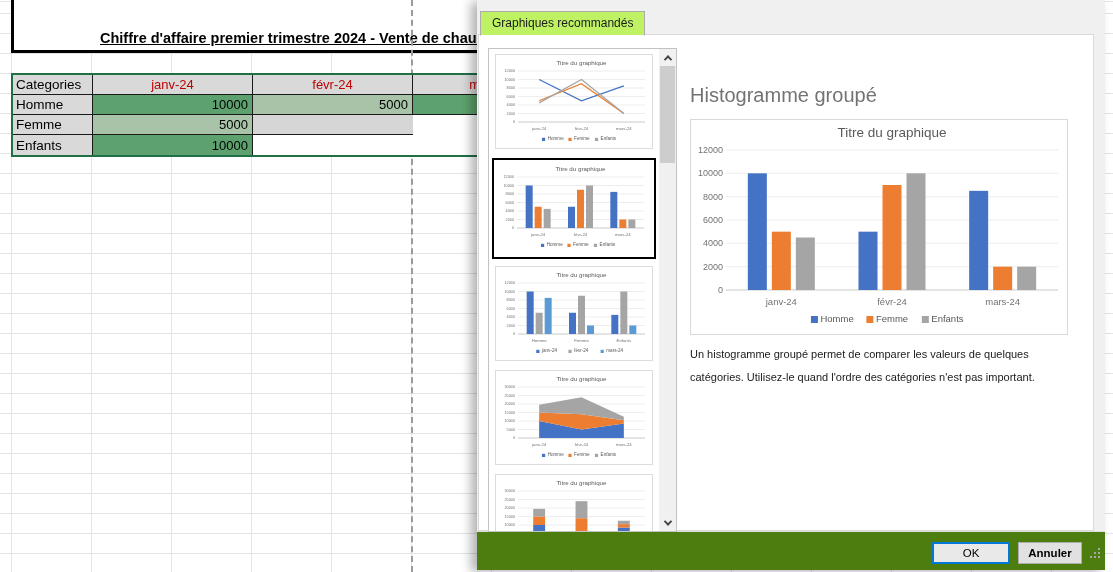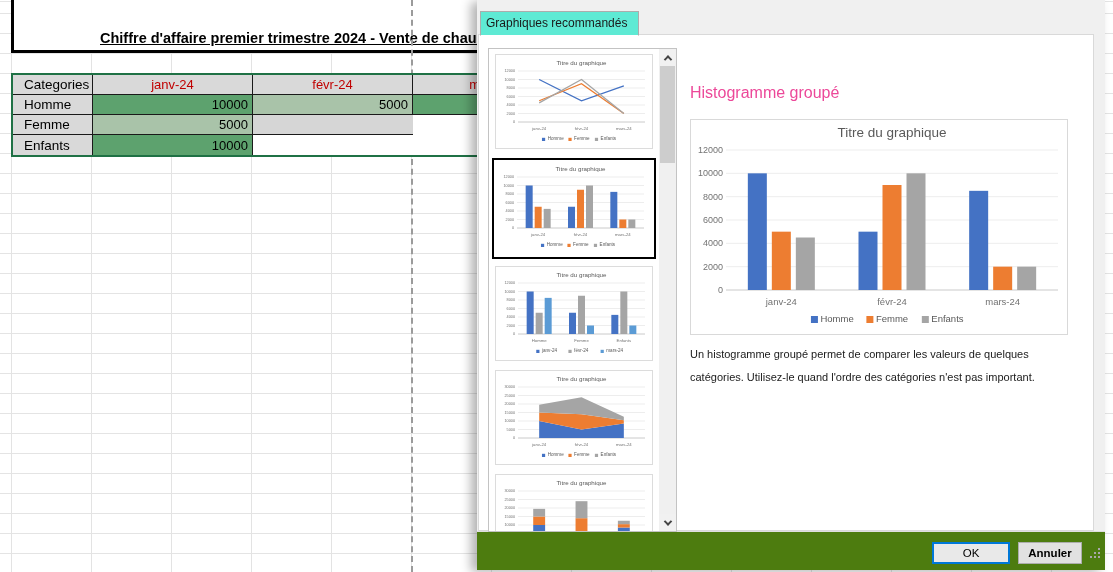--- a/index.html
+++ b/index.html
@@ -20,50 +20,50 @@
   .titlebox span{position:absolute;left:86px;bottom:4px;font-size:14.5px;font-weight:bold;
     text-decoration:underline;color:#000;white-space:nowrap;}
 
   
   .xtable{position:absolute;left:11px;top:73px;z-index:3;border:2.5px solid #1F7145;background:#fff;}
   .trow{display:flex;height:20px;}
   .tcell{border-right:1px solid #1a1a1a;border-bottom:1px solid #1a1a1a;height:20px;
     font-size:13px;color:#000;display:flex;align-items:center;overflow:hidden;white-space:nowrap;}
   .trow:last-child .tcell{border-bottom:none;}
   .tcell:last-child{border-right:none;}
-  .c0{width:80px;background:#D9D9D9;padding-left:11px;font-size:13.5px;}
+  .c0{width:80px;background:#D9D9D9;padding-left:3px;font-size:13.5px;}
   .cv{width:160px;justify-content:flex-end;padding-right:4px;}
   .ch{width:160px;justify-content:center;background:#D9D9D9;color:#C00000;}
 
   
   .dialog{position:absolute;left:477px;top:0;width:628px;height:570px;background:#F0F0F0;
     z-index:10;box-shadow:-6px 2px 10px rgba(0,0,0,.30);}
   .tabs{position:absolute;left:3px;top:12px;height:23px;z-index:12;display:flex;align-items:flex-end;}
   .tab{font-size:12px;color:#1a1a1a;background:#F0F0F0;border:1px solid #ACACAC;
     padding:3px 9px 4px 9px;margin-right:0;cursor:default;}
-  .tab.active{background:#5eead4;border-bottom:1px solid #fff;padding:4px 11px 5px 5px;position:relative;top:1px;}
+  .tab.active{background:#bef264;border-bottom:1px solid #fff;padding:4px 11px 5px 11px;position:relative;top:1px;}
   .tabpage{position:absolute;left:1px;top:34px;width:616px;height:497px;background:#fff;
     border:1px solid #D9D9D9;z-index:11;}
 
   
   .listbox{position:absolute;left:9px;top:13px;width:189px;height:484px;background:#fff;
     border:1px solid #C3C3C3;overflow:hidden;}
   .thumb{position:absolute;left:6px;width:158px;height:95px;border:1px solid #DCDCDC;background:#fff;}
   .thumb.selected{left:3px;width:164px;height:101px;border:2px solid #000;padding:1px 1px;}
   .scrollbar{position:absolute;right:0;top:0;width:17px;height:100%;background:#F0F0F0;}
   .sbtn{position:absolute;left:0;width:17px;height:17px;background:#F1F1F1;
     display:flex;align-items:center;justify-content:center;}
   .sbtn.up{top:0;} .sbtn.down{bottom:0;}
   .chev{width:6px;height:6px;border-left:2px solid #444;border-top:2px solid #444;}
   .chev.up{transform:rotate(45deg) translate(1px,1px);}
   .chev.down{transform:rotate(225deg) translate(1px,1px);}
   .sthumb{position:absolute;left:1px;top:17px;width:15px;height:97px;background:#CDCDCD;}
 
   
-  .heading{position:absolute;left:211px;top:49px;font-size:16px;color:#ec4899;}
+  .heading{position:absolute;left:211px;top:49px;font-size:20px;color:#737373;}
   .previewbox{position:absolute;left:211px;top:84px;width:378px;height:216px;
     background:#fff;border:1px solid #D9D9D9;}
   .desc{position:absolute;left:211px;top:308px;width:374px;font-size:11px;line-height:23px;color:#1a1a1a;}
 
   
   .footer{position:absolute;left:0;top:531px;width:100%;height:39px;background:#4d7c0f;
     border-top:1px solid #DFDFDF;}
   .btn{position:absolute;top:10px;height:22px;font-family:"Liberation Sans",sans-serif;
     font-size:11.5px;color:#000;background:#E1E1E1;border:1px solid #ADADAD;}
   .btn.ok{left:455px;width:78px;border:2px solid #0078D7;background:#E9E9E9;}

